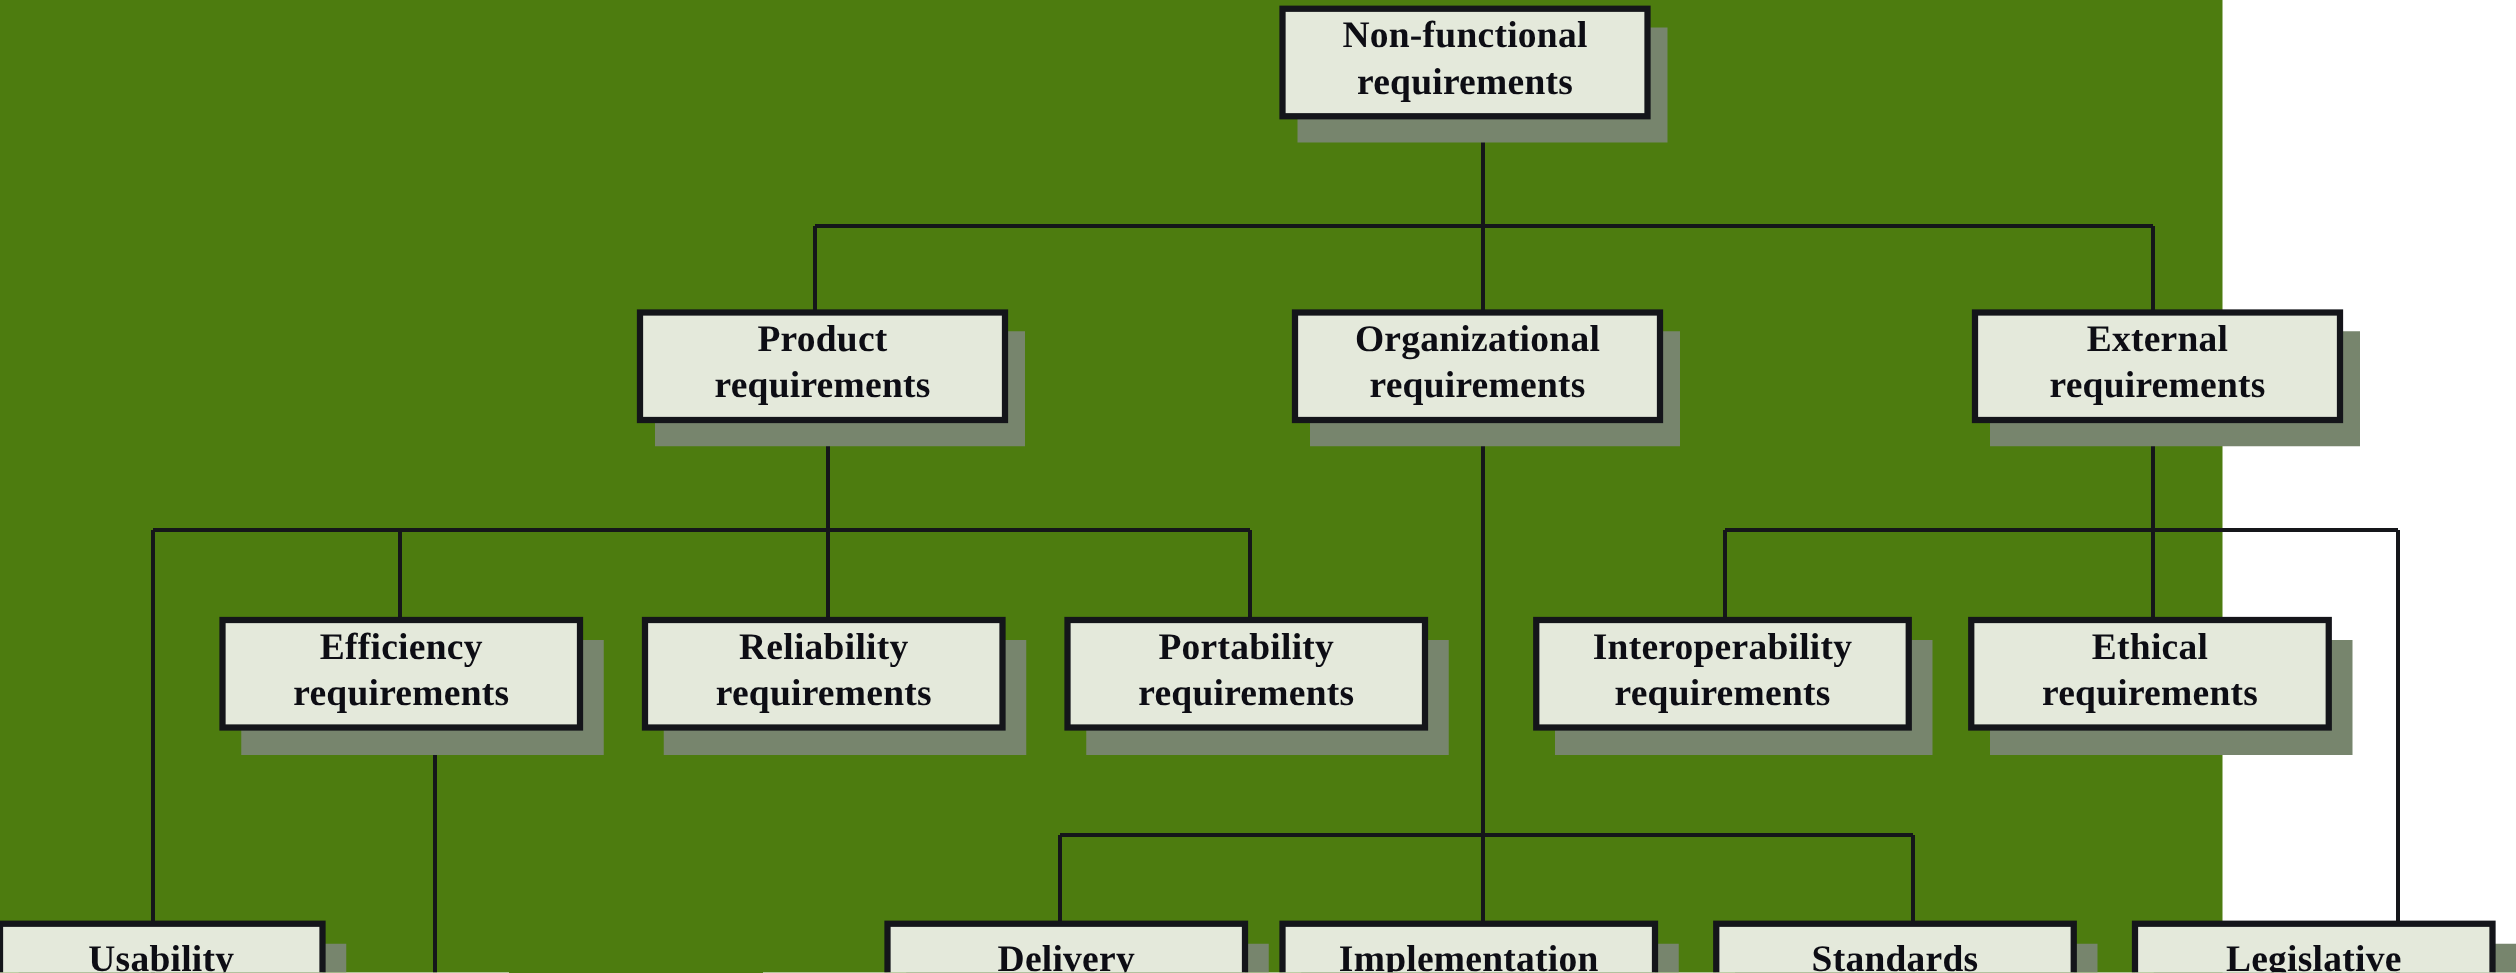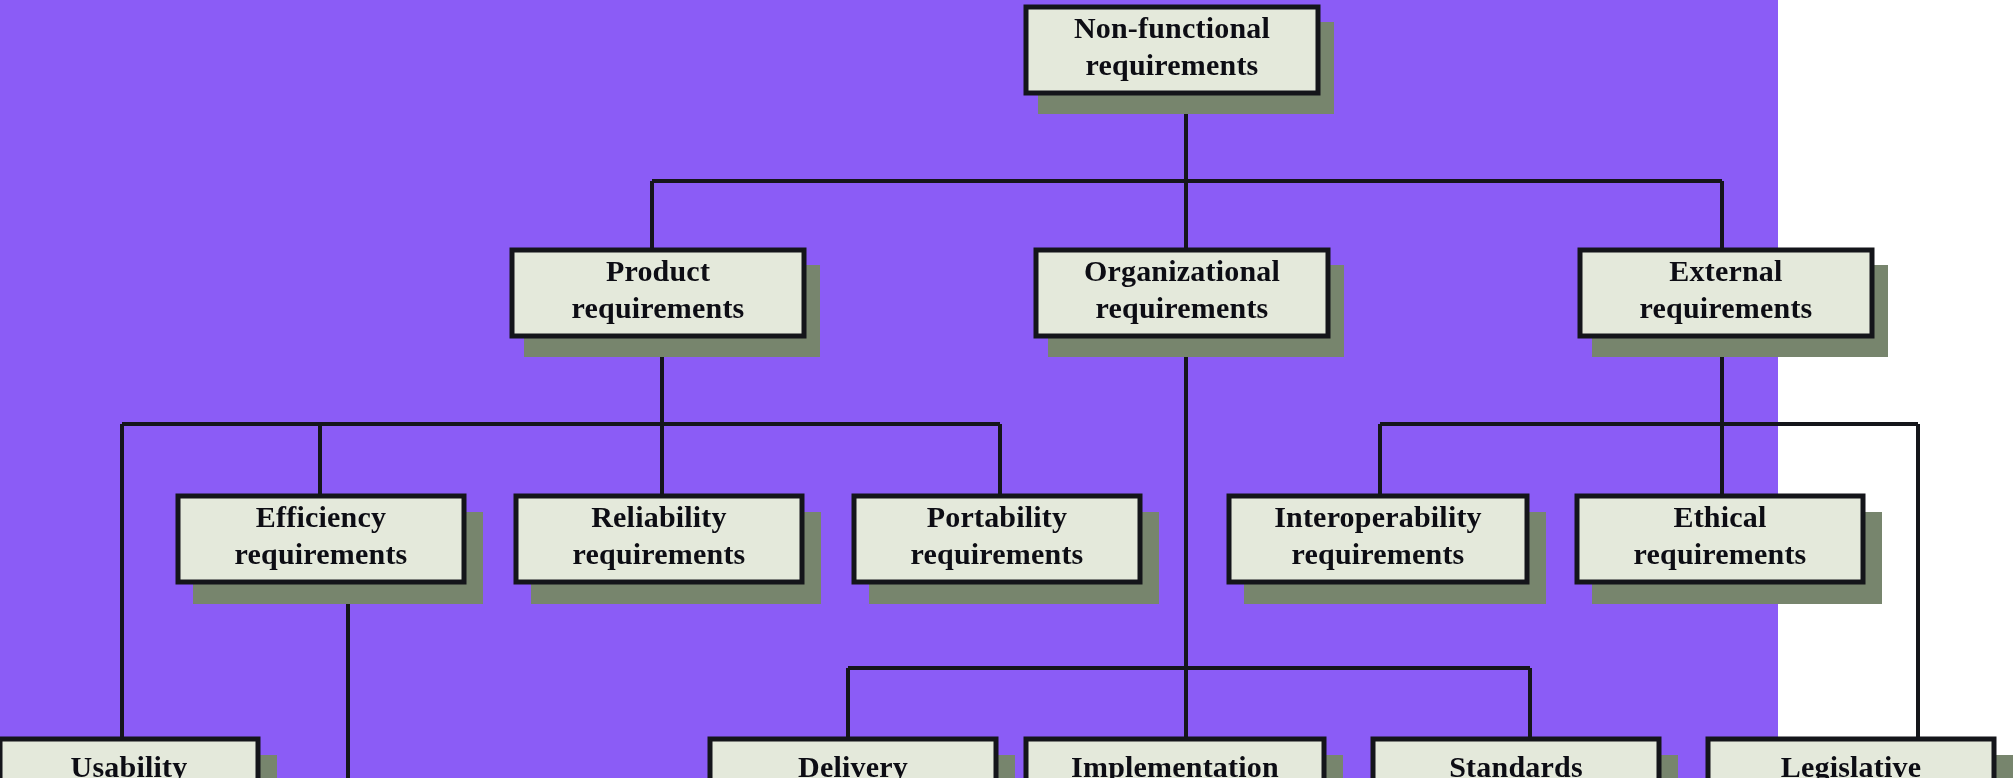--- a/index.html
+++ b/index.html
@@ -10,21 +10,21 @@
   body {
     width: 2013px;
     height: 778px;
     overflow: hidden;
     font-family: "Liberation Serif", "DejaVu Serif", serif;
   }
   #diagram-root {
     position: relative;
     width: 1778px;
     height: 778px;
-    background: #8b5cf6;
+    background: #4d7c0f;
   }
   svg#tree-svg {
     position: absolute;
     top: 0;
     left: 0;
     width: 2013px;
     height: 778px;
     display: block;
   }
   .node-label {

